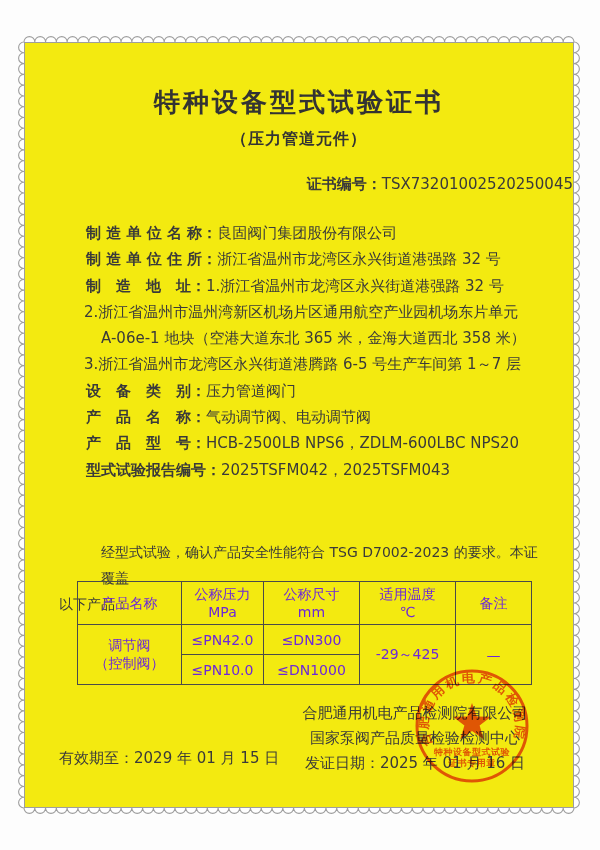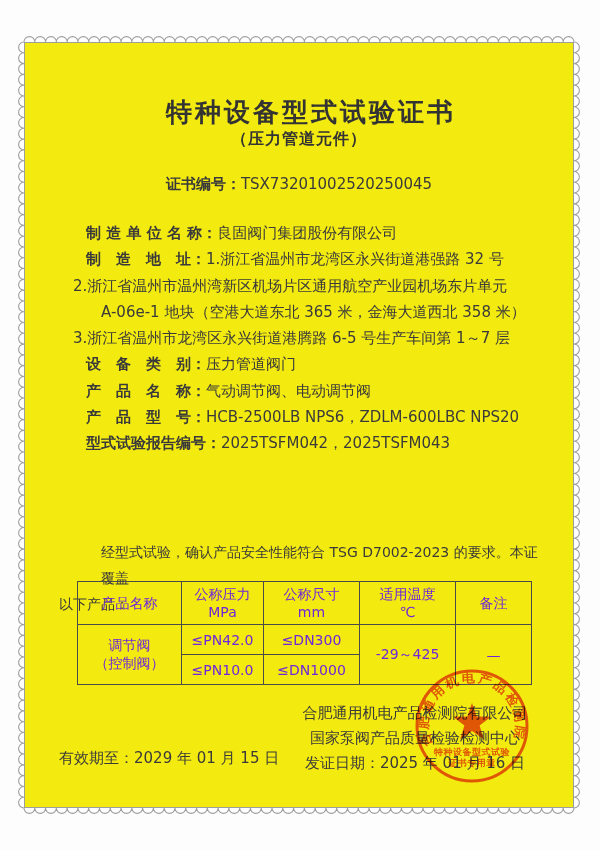--- a/index.html
+++ b/index.html
@@ -1,31 +1,31 @@
 <!DOCTYPE html>
 <html><head>
 <meta charset="utf-8">
 <style>
   html,body{margin:0;padding:0;background:#fdfdfd;width:600px;height:850px;overflow:hidden;
     font-family:"DejaVu Sans","Liberation Sans",sans-serif;color:#3a3a3a;}
   .stage{position:relative;width:600px;height:850px;}
   #stampBorder{position:absolute;left:0;top:0;z-index:0;}
   .certificate{position:absolute;left:24px;top:42px;width:550px;height:766px;
     box-sizing:border-box;background:#f3ea10;border:1px solid #9e9e9e;z-index:1;}
-  .title{position:absolute;top:52px;left:0;width:100%;text-align:center;
-    font-size:26px;font-weight:bold;letter-spacing:3px;color:#333;padding-left:12px;}
+  .title{position:absolute;top:42px;left:0;width:100%;text-align:center;
+    font-size:26px;font-weight:bold;letter-spacing:3px;color:#333;}
   .subtitle{position:absolute;top:86px;left:0;width:100%;text-align:center;
     font-size:16px;font-weight:bold;letter-spacing:1px;color:#333;}
-  .certno{position:absolute;top:132px;left:0;width:100%;text-align:center;font-size:15px;}
+  .certno{position:absolute;top:132px;left:0;width:100%;text-align:right;font-size:15px;}
   .certno .lbl{font-weight:bold;}
   .fields{position:absolute;top:177px;left:36px;right:16px;font-size:15px;line-height:26.3px;}
   .frow{white-space:nowrap;}
   .frow .lbl{font-weight:bold;}
   .frow.label-row{margin-left:25px;}
-  .frow.cont{margin-left:12px;}
+  .frow.cont{margin-left:23px;}
   .frow.cont-indent{margin-left:40px;}
   .statement{position:absolute;top:496px;left:34px;right:24px;font-size:14px;line-height:26px;}
   .statement .l1{margin-left:42px;}
   .ptable{position:absolute;top:538px;left:52px;border-collapse:collapse;table-layout:fixed;
     font-size:14px;color:#6d28d9;}
   .ptable td,.ptable th{border:1px solid #4a4a4a;text-align:center;vertical-align:middle;
     padding:1px 2px;font-weight:normal;}
   .ptable thead th{height:40px;line-height:1.3;}
   .ptable tbody td{height:27px;}
   .footer-left{position:absolute;top:706px;left:34px;font-size:15px;text-align:right;}
@@ -50,20 +50,21 @@
 
     <div class="title">特种设备型式试验证书</div>
     <div class="subtitle">（压力管道元件）</div>
 
     <div class="certno">
       <span class="lbl">证书编号：</span><span>TSX73201002520250045</span>
     </div>
 
     <div class="fields">
       <div class="frow label-row"><span class="lbl">制 造 单 位 名 称：</span><span>良固阀门集团股份有限公司</span></div>
+      <div class="frow label-row"><span class="lbl">制 造 单 位 住 所：</span><span>浙江省温州市龙湾区永兴街道港强路 32 号</span></div>
       <div class="frow label-row"><span class="lbl">制　造　地　址：</span><span>1.浙江省温州市龙湾区永兴街道港强路 32 号</span></div>
       <div class="frow cont"><span>2.浙江省温州市温州湾新区机场片区通用航空产业园机场东片单元</span></div>
       <div class="frow cont-indent"><span>A-06e-1 地块（空港大道东北 365 米，金海大道西北 358 米）</span></div>
       <div class="frow cont"><span>3.浙江省温州市龙湾区永兴街道港腾路 6-5 号生产车间第 1～7 层</span></div>
       <div class="frow label-row"><span class="lbl">设　备　类　别：</span><span>压力管道阀门</span></div>
       <div class="frow label-row"><span class="lbl">产　品　名　称：</span><span>气动调节阀、电动调节阀</span></div>
       <div class="frow label-row"><span class="lbl">产　品　型　号：</span><span>HCB-2500LB NPS6，ZDLM-600LBC NPS20</span></div>
       <div class="frow label-row"><span class="lbl">型式试验报告编号：</span><span>2025TSFM042，2025TSFM043</span></div>
     </div>
 

